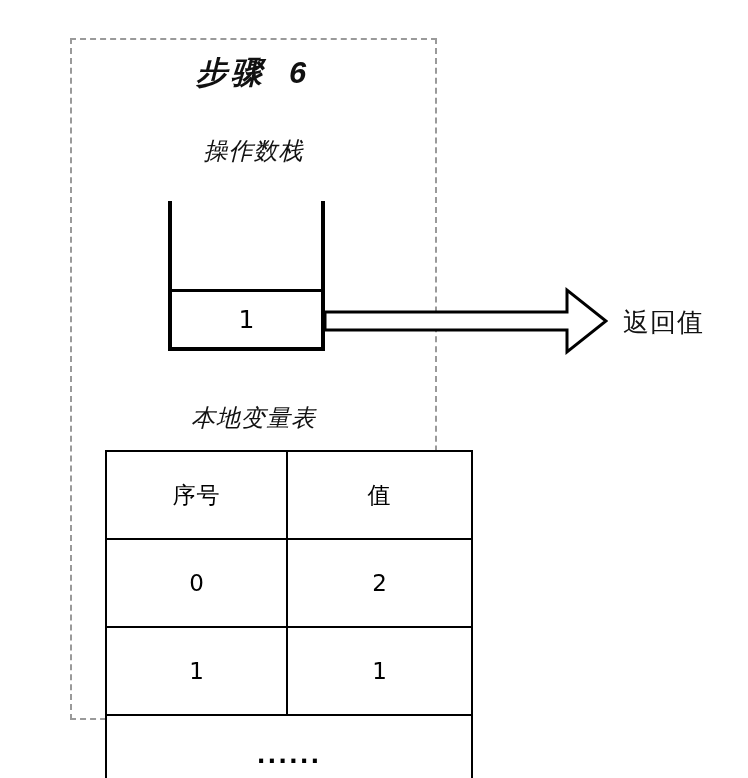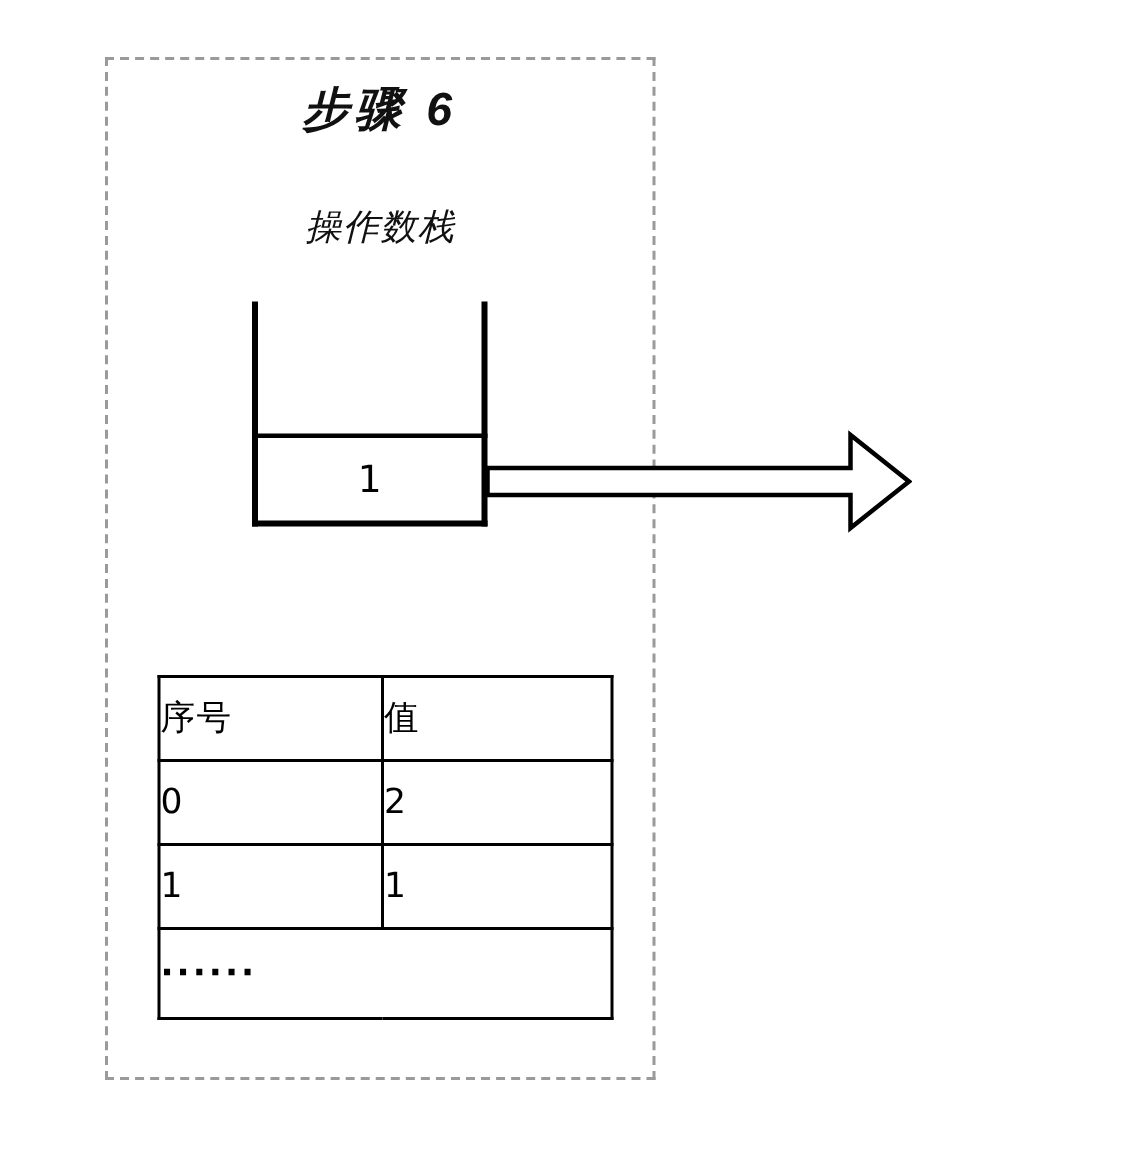--- a/index.html
+++ b/index.html
@@ -36,21 +36,21 @@
     background: transparent;
   }
 
   
   .step-title {
     position: absolute;
     left: 70px;
     top: 52px;
     width: 367px;
     text-align: center;
-    font-family: Liberation Sans, sans-serif;
+    font-family: Liberation Mono, monospace;
     font-size: 31px;
     font-weight: 700;
     font-style: italic;
     letter-spacing: 4px;
     color: #111111;
     white-space: nowrap;
   }
 
   .section-label {
     position: absolute;
@@ -146,24 +146,25 @@
     left: 105px;
     top: 450px;
     width: 298px;
     border-collapse: collapse;
     table-layout: fixed;
     background: #ffffff;
   }
   .var-table td {
     border: 2px solid #000000;
     height: 54px;
+    text-align: center;
     vertical-align: middle;
     font-size: 23px;
     color: #000000;
-    padding: 0;
+    padding: 16px;
     line-height: 1;
   }
   .var-table td.col-index { width: 147px; }
   .var-table td.col-value { width: 151px; }
   .var-table tr.header-row td {
     font-size: 23px;
     font-weight: 500;
     letter-spacing: 1px;
   }
   .var-table td.ellipsis-cell {
@@ -191,21 +192,23 @@
     <div class="stack-divider"></div>
     <div class="stack-slot">1</div>
   </div>
 
   <div class="block-arrow">
     <svg width="285" height="72" viewBox="0 0 285 72" xmlns="http://www.w3.org/2000/svg">
       <polygon points="2,26 244,26 244,4 283,35 244,66 244,44 2,44" fill="#ffffff" stroke="#000000" stroke-width="3" stroke-linejoin="miter"></polygon>
     </svg>
   </div>
 
-
+  <div class="arrow-label">返回值</div>
+
+  <div class="section-label label-local-vars">本地变量表</div>
 
   <table class="var-table">
     <tbody>
       <tr class="header-row">
         <td class="col-index">序号</td>
         <td class="col-value">值</td>
       </tr>
       <tr>
         <td class="col-index">0</td>
         <td class="col-value">2</td>

